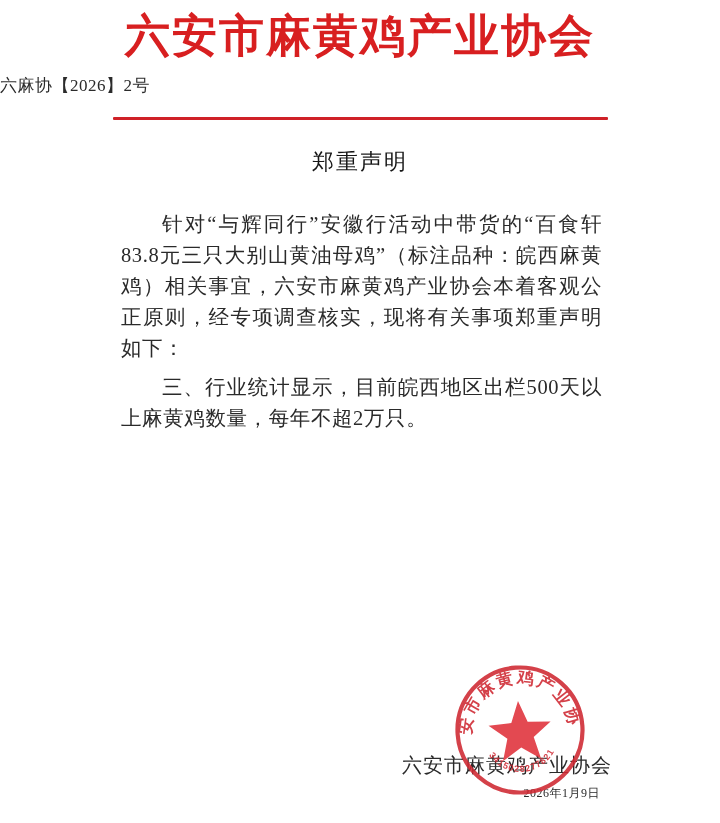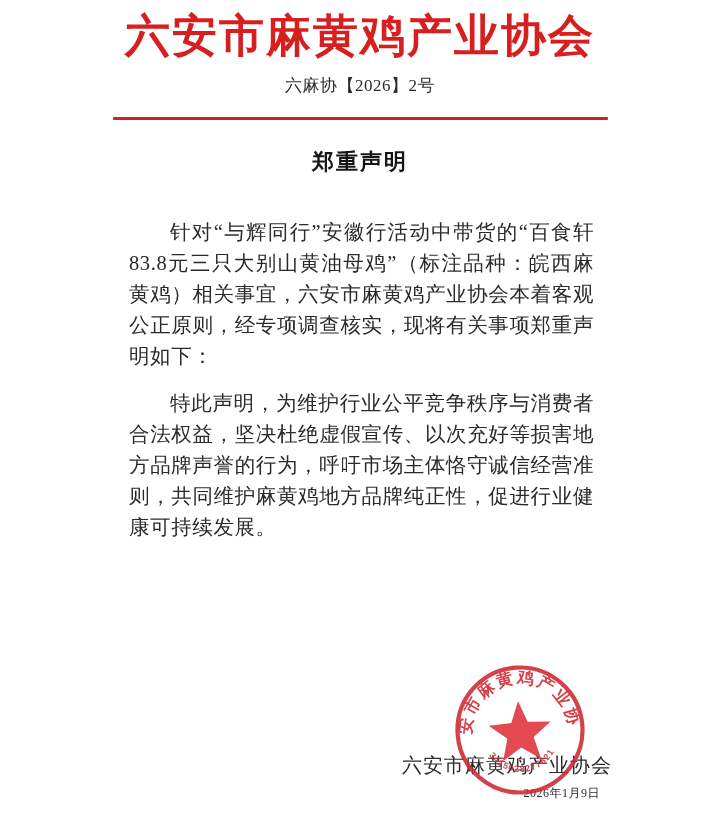--- a/index.html
+++ b/index.html
@@ -37,21 +37,21 @@
     letter-spacing: 2px;
     color: #d81f20;
     white-space: nowrap;
   }
 
   .doc-number {
     position: absolute;
     left: 0;
     top: 74px;
     width: 720px;
-    text-align: center;
+    text-align: left;
     font-size: 17px;
     line-height: 24px;
     color: #2b2b2b;
     letter-spacing: 0.5px;
   }
 
   .red-rule {
     position: absolute;
     left: 113px;
     top: 117px;
@@ -61,36 +61,36 @@
     border-radius: 1px;
   }
 
   
   .statement-title {
     position: absolute;
     left: 0;
     top: 147px;
     width: 720px;
     text-align: center;
-    font-weight: bold;
+    font-weight: normal;
     font-size: 22px;
     line-height: 30px;
     letter-spacing: 2px;
     color: #161616;
   }
 
   
   .body-block {
     position: absolute;
     left: 113px;
     top: 201px;
     width: 497px;
   }
   .para {
-    margin: 16px;
+    margin: 8px;
     font-size: 20.5px;
     line-height: 31px;
     color: #2a2a2a;
     text-align: justify;
     text-justify: inter-ideograph;
     text-indent: 2em;
     letter-spacing: 0.6px;
     font-family: "Liberation Serif", "DejaVu Serif", serif;
   }
 
@@ -154,21 +154,21 @@
   </div>
 
   <div class="doc-number">六麻协【2026】2号</div>
 
   <div class="red-rule"></div>
 
   <div class="statement-title">郑重声明</div>
 
   <div class="body-block">
     <p class="para">针对“与辉同行”安徽行活动中带货的“百食轩83.8元三只大别山黄油母鸡”（标注品种：皖西麻黄鸡）相关事宜，六安市麻黄鸡产业协会本着客观公正原则，经专项调查核实，现将有关事项郑重声明如下：</p>
-    <p class="para">特此声明，为维护行业公平竞争秩序与消费者合法权益，坚决杜绝虚假宣传、以次充好等损害地方品牌声誉的行为，呼吁市场主体恪守诚信经营准则，共同维护麻黄鸡地方品牌纯正性，促进行业健康可持续发展。</p>
+    <p class="para">三、行业统计显示，目前皖西地区出栏500天以上麻黄鸡数量，每年不超2万只。</p>
   </div>
 
   <div class="signature-block">
     <div class="signer-name">六安市麻黄鸡产业协会</div>
     <div class="signer-date">2026年1月9日</div>
   </div>
 
   <div class="seal">
     <svg viewBox="0 0 136 136" xmlns="http://www.w3.org/2000/svg">
       <defs>

